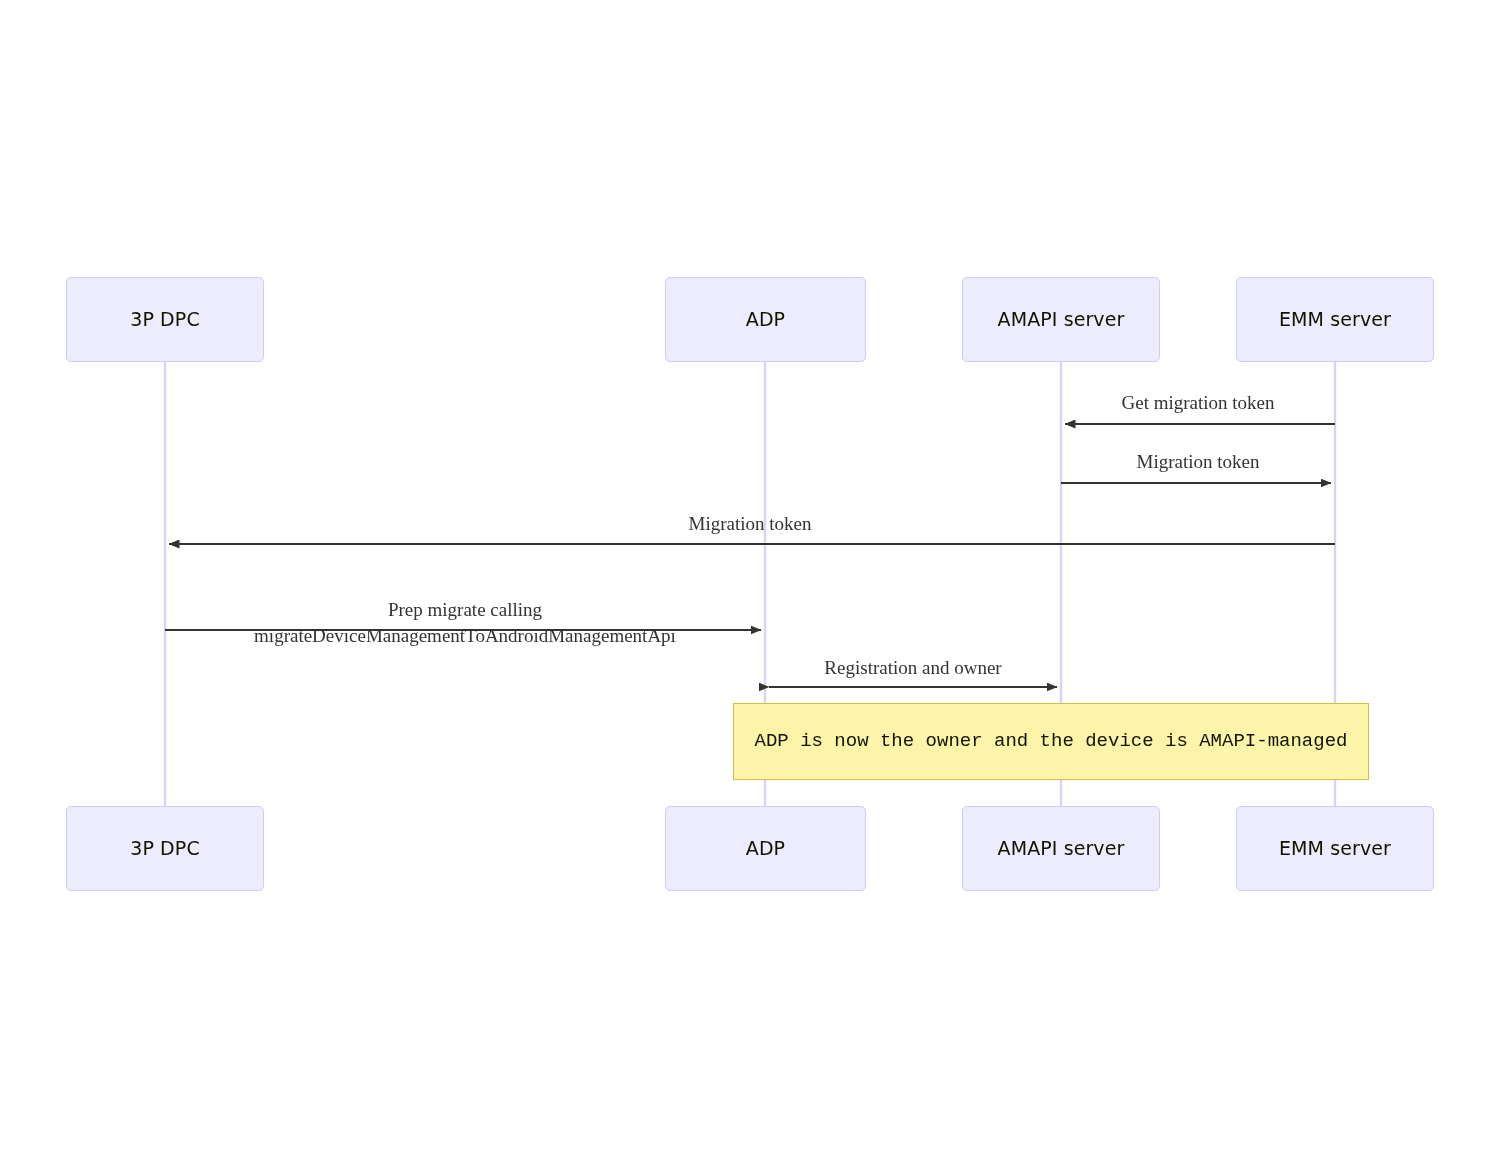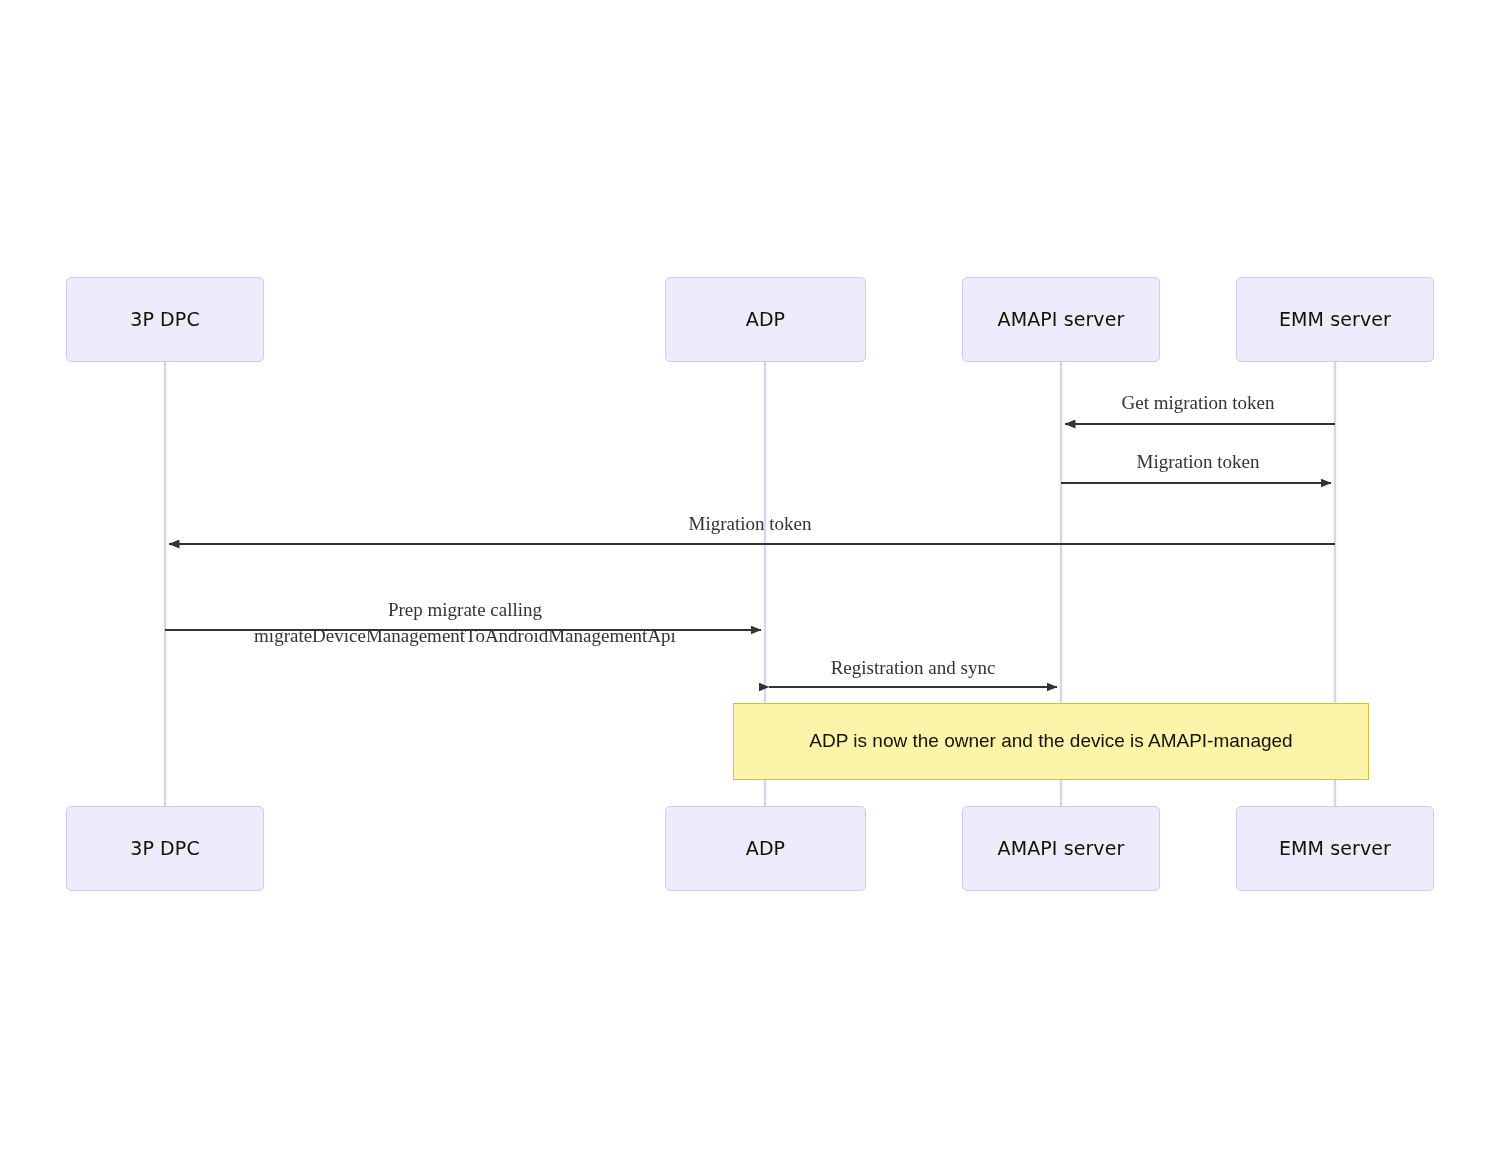--- a/index.html
+++ b/index.html
@@ -48,21 +48,21 @@
   .note-box {
     position: absolute;
     box-sizing: border-box;
     background: #fcf4a8;
     border: 1.6px solid #cdc241;
     display: flex;
     align-items: center;
     justify-content: center;
   }
   .note-label {
-    font-family: Liberation Sans, sans-serif;
+    font-family: Liberation Mono, monospace;
     font-size: 19px;
     color: #131300;
     text-align: center;
     line-height: 1.42;
   }
   .msg-label {
     position: absolute;
     font-family: Liberation Serif, serif;
     font-size: 19px;
     color: #333333;
@@ -144,20 +144,20 @@
 
   <div class="msg-label" style="left:1198px; top:390px;">Get migration token</div>
 
   <div class="msg-label" style="left:1198px; top:449px;">Migration token</div>
 
   <div class="msg-label" style="left:750px; top:511px;">Migration token</div>
 
   <div class="msg-label" style="left:465px; top:597px;">Prep migrate calling
 migrateDeviceManagementToAndroidManagementApi</div>
 
-  <div class="msg-label" style="left:913px; top:655px;">Registration and sync</div>
+  <div class="msg-label" style="left:913px; top:655px;">Registration and owner</div>
 
   <div class="note-box" style="left:733px; top:703px; width:636px; height:77px;">
     <span class="note-label">ADP is now the owner
 and the device is AMAPI-managed</span>
   </div>
 
 </div>
 
 </body></html>

